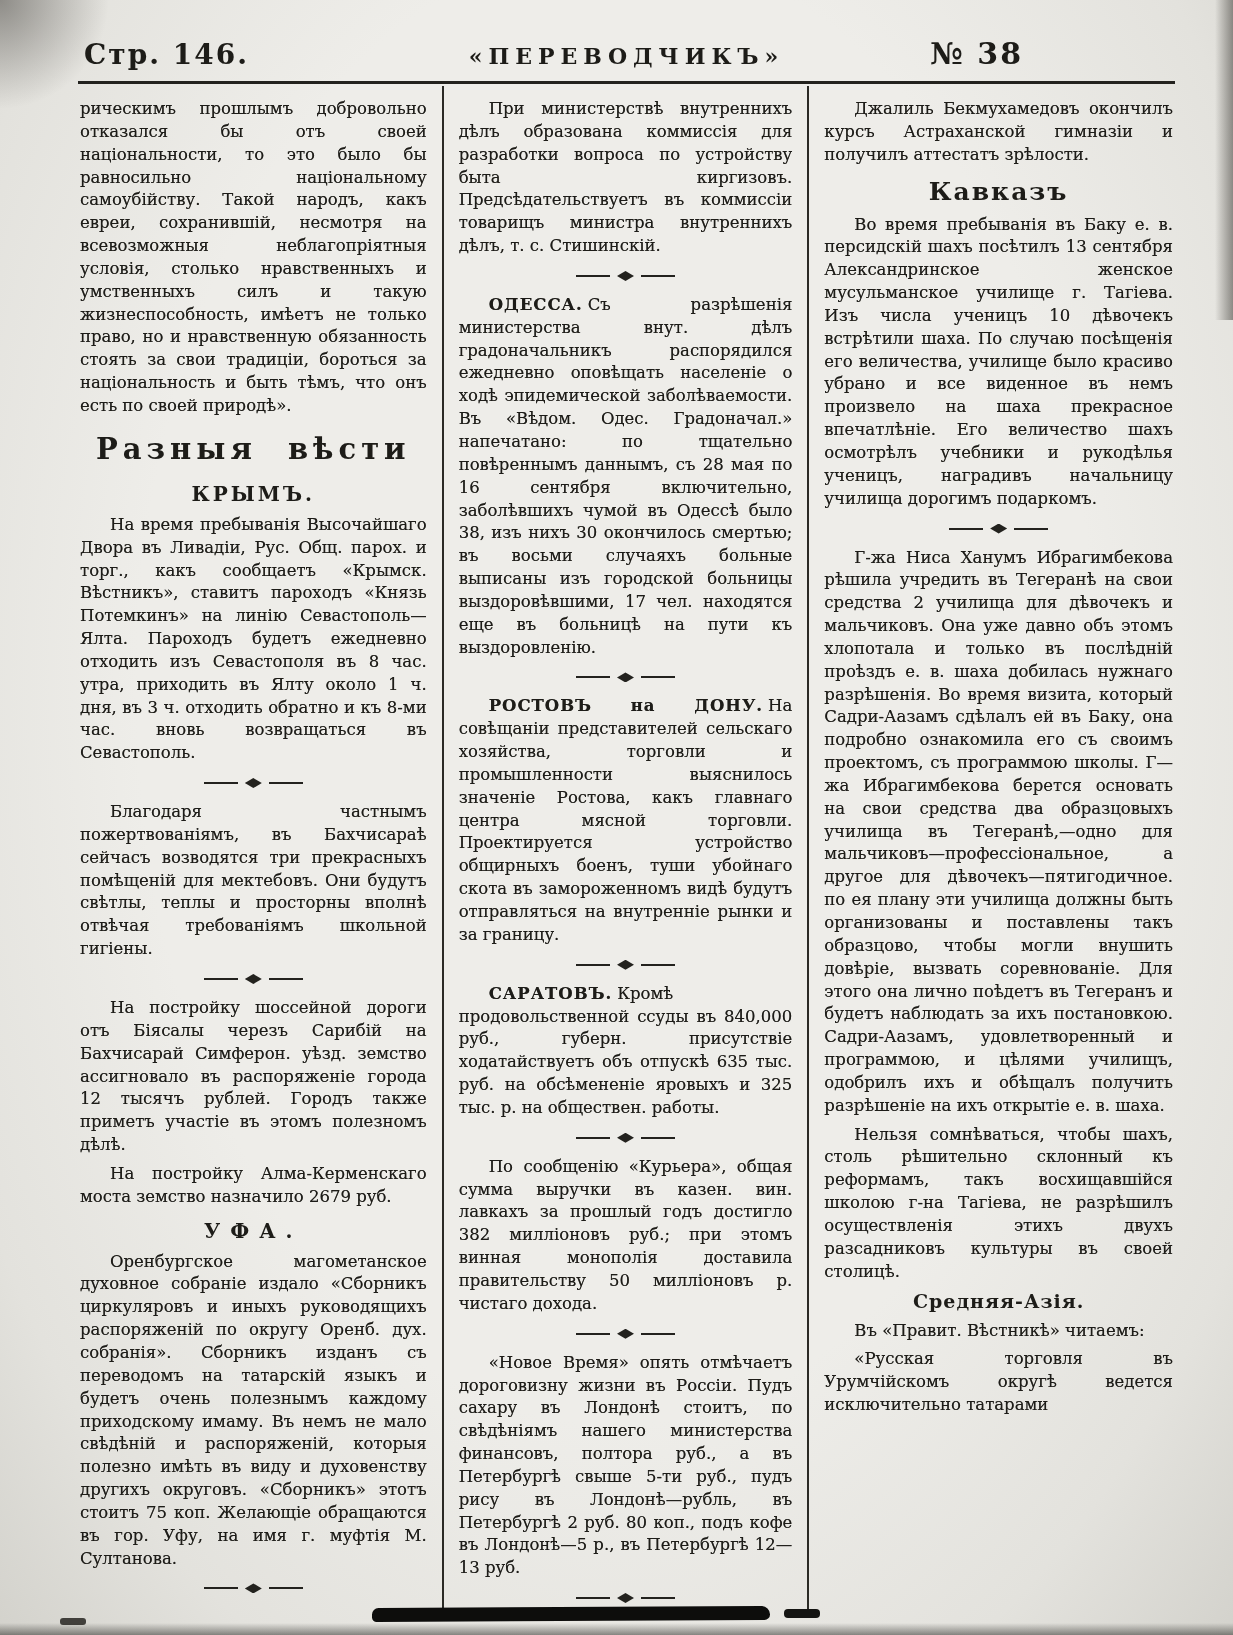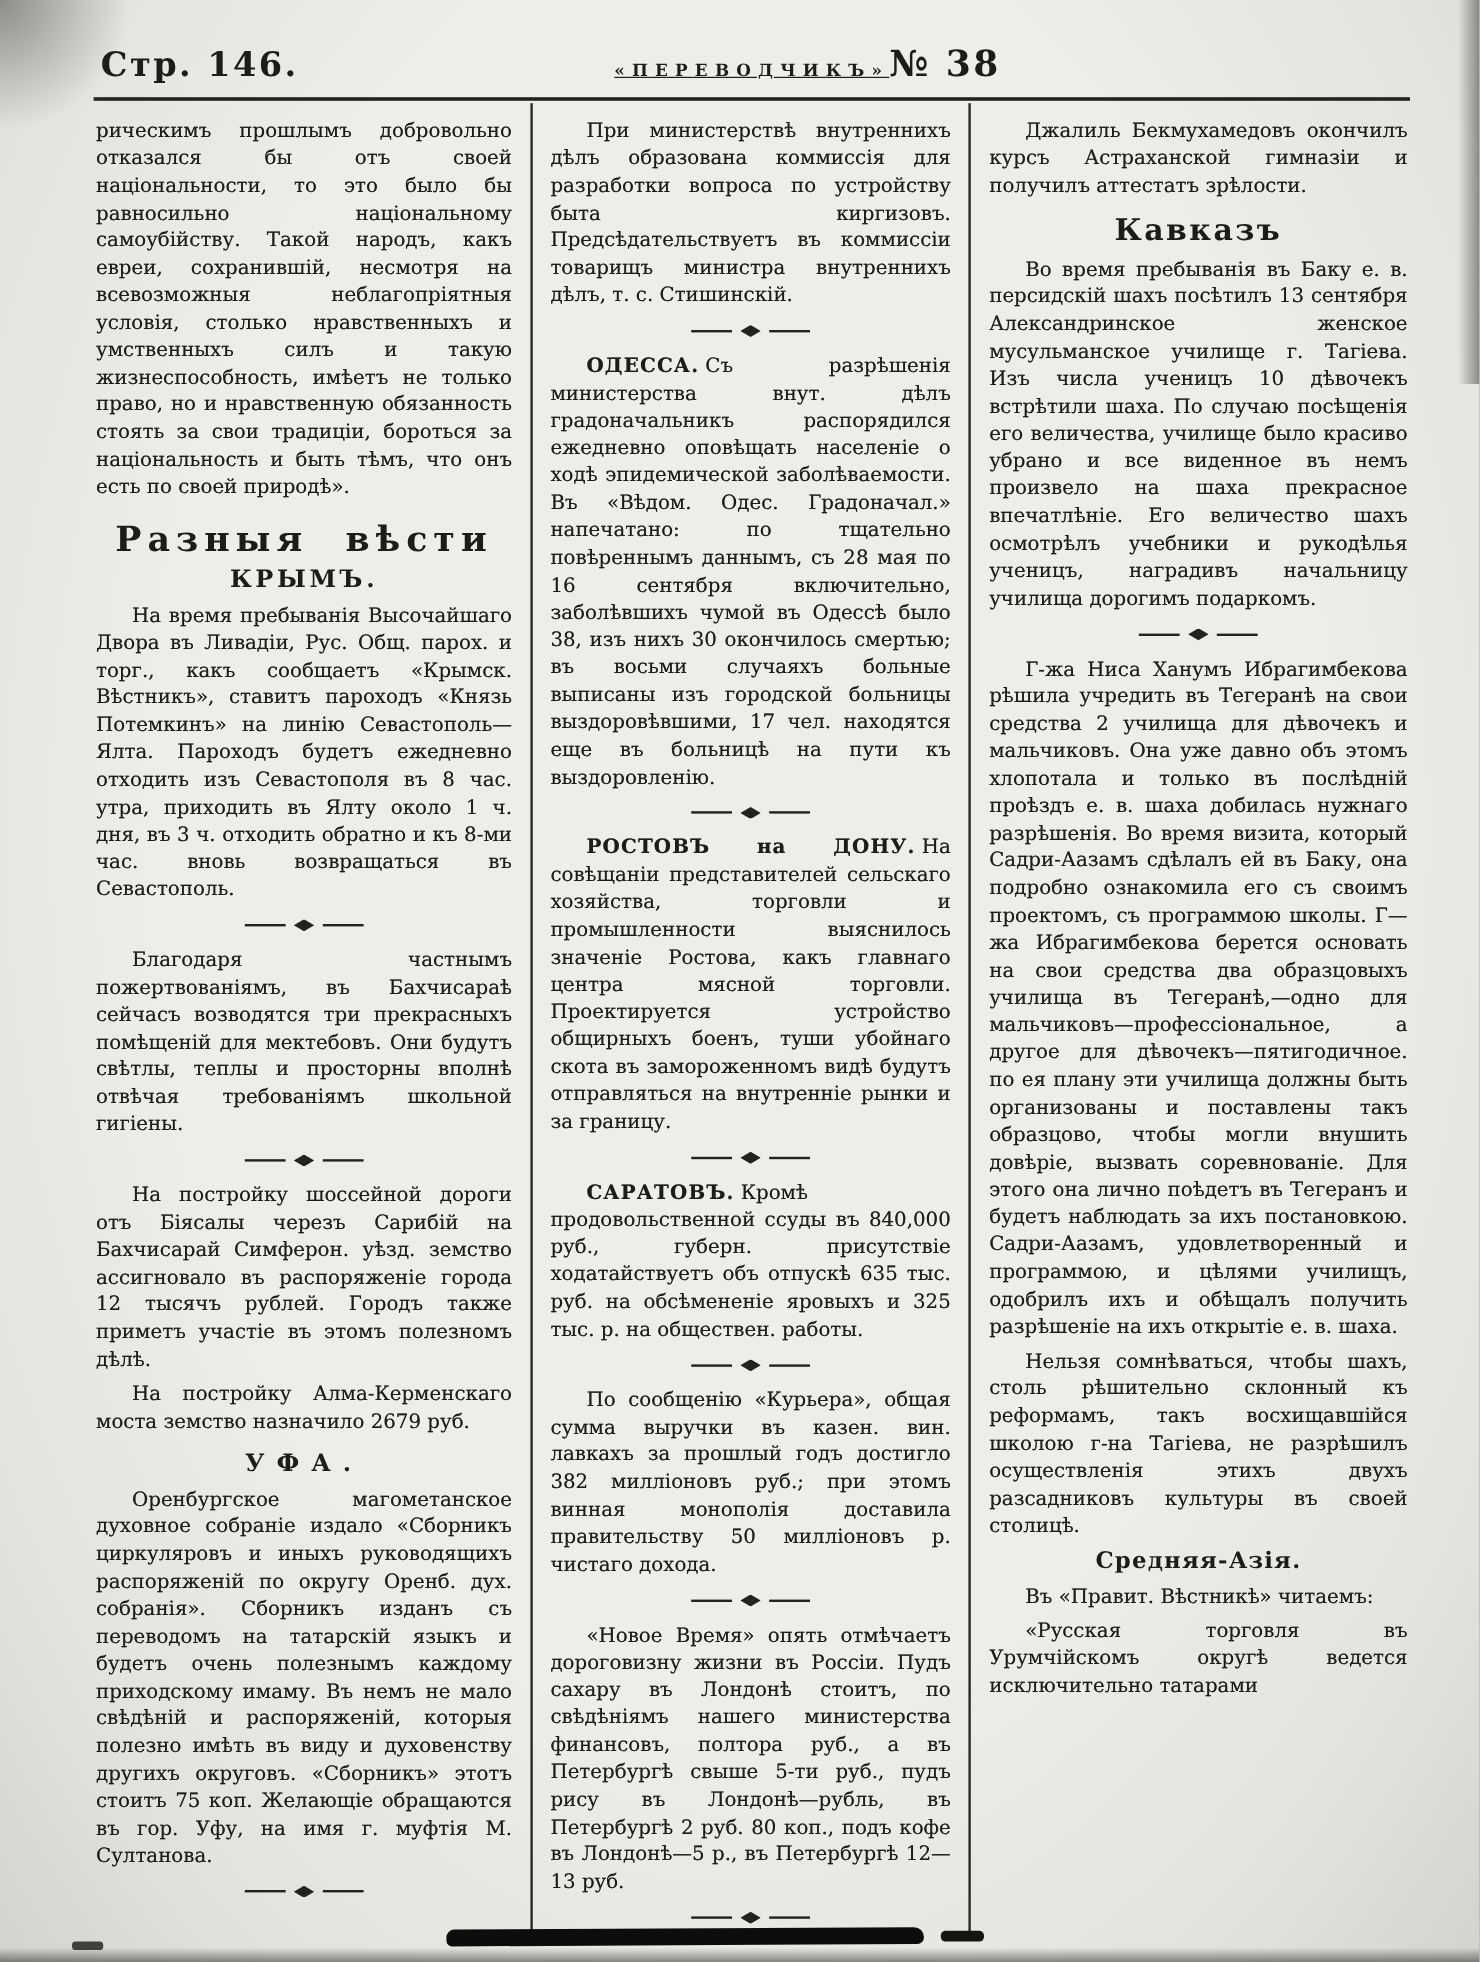--- a/index.html
+++ b/index.html
@@ -25,41 +25,41 @@
     background:#0d0d0c; border-radius:7px 9px 6px 5px; transform:rotate(-.3deg);}
   .blob2 { position:absolute; left:784px; bottom:17px; width:36px; height:9px;
     background:#141412; border-radius:4px;}
   .blob3 { position:absolute; left:60px; bottom:10px; width:26px; height:7px;
     background:#1a1915; border-radius:3px; opacity:.8;}
 
   .inner { position:absolute; left:78px; right:58px; top:36px; }
 
   .masthead { display:grid; grid-template-columns:1fr auto 1fr; align-items:baseline; padding:0 6px; }
   .page-num { font-size:28px; font-weight:bold; letter-spacing:2px; }
-  .title    { font-size:14px; font-weight:bold; letter-spacing:6px; text-align:right; white-space:nowrap;text-decoration:underline; }
-  .issue    { font-size:30px; font-weight:bold; text-align:left; letter-spacing:2px; }
+  .title    { font-size:22px; font-weight:bold; letter-spacing:6px; text-align:right; white-space:nowrap; }
+  .issue    { font-size:30px; font-weight:bold; text-align:center; letter-spacing:2px; }
 
   .rule { border-top:3px solid #23221e; margin-top:10px; }
 
   .cols { display:grid; grid-template-columns:1fr 1fr 1fr; margin-top:2px; min-height:1480px; }
   .col  { padding:12px 15px 0 15px; }
   .col-1 { padding-left:2px;  border-right:2px solid #2b2a25; }
   .col-2 { border-right:2px solid #2b2a25; }
   .col-3 { padding-right:2px; }
 
   .para {
     font-size:16.5px; line-height:1.385; text-align:justify;
     margin:0 0 6px 0; text-indent:30px;
     text-shadow:0 0 .5px rgba(25,24,20,.6);
   }
   .flush { text-indent:0; }
   .lead  { font-weight:bold; letter-spacing:1px; margin-right:5px; }
 
   .h-section { font-size:29px; font-weight:bold; text-align:center;
-    letter-spacing:5px; word-spacing:16px; margin:14px 0 4px; }
+    letter-spacing:5px; word-spacing:16px; margin:14px 0 16px; }
   .h-sub { font-size:20px; font-weight:bold; text-align:center;
     letter-spacing:3px; margin:4px 0 8px; }
   .h-ufa { letter-spacing:10px; margin-top:10px; }
   .h-kavkaz { font-size:25px; letter-spacing:2px; margin:10px 0 8px; }
   .h-sredn  { font-size:19px; letter-spacing:1px; }
 
   .divider { display:flex; align-items:center; justify-content:center; gap:7px; margin:13px 0; }
   .dline   { width:34px; height:2px; background:#23221e; }
   .diamond { width:17px; height:10px; background:#23221e;
     clip-path:polygon(50% 0,100% 50%,50% 100%,0 50%); }

